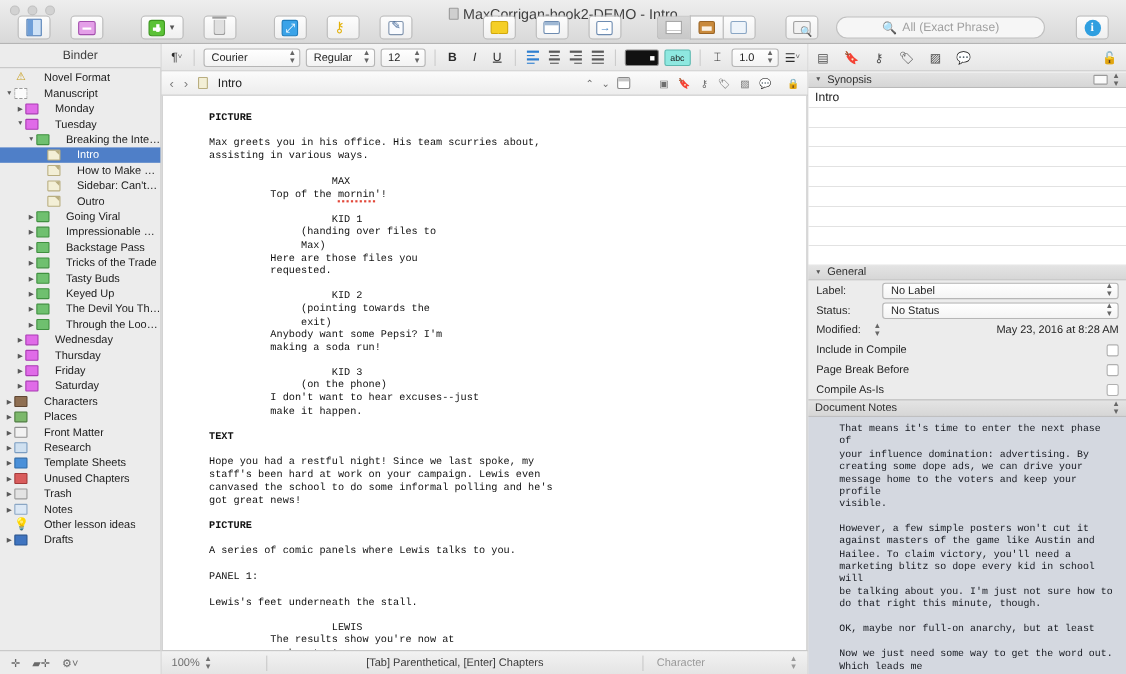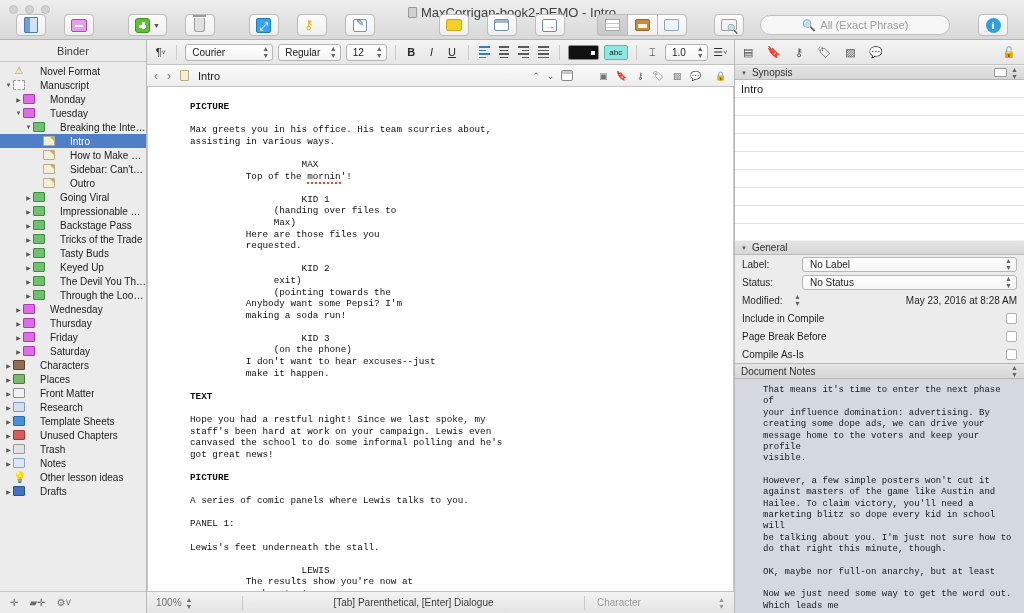--- a/index.html
+++ b/index.html
@@ -513,22 +513,22 @@
             <div class="scr">                    MAX</div>
             <div class="scr">          Top of the <span class="misspell">mornin</span>'!</div>
             <div class="blank"></div>
             <div class="scr">                    KID 1</div>
             <div class="scr">               (handing over files to</div>
             <div class="scr">               Max)</div>
             <div class="scr">          Here are those files you</div>
             <div class="scr">          requested.</div>
             <div class="blank"></div>
             <div class="scr">                    KID 2</div>
+            <div class="scr">               (pointing towards the</div>
             <div class="scr">               exit)</div>
-            <div class="scr">               (pointing towards the</div>
             <div class="scr">          Anybody want some Pepsi? I'm</div>
             <div class="scr">          making a soda run!</div>
             <div class="blank"></div>
             <div class="scr">                    KID 3</div>
             <div class="scr">               (on the phone)</div>
             <div class="scr">          I don't want to hear excuses--just</div>
             <div class="scr">          make it happen.</div>
             <div class="blank"></div>
             <div class="scr b">TEXT</div>
             <div class="blank"></div>
@@ -549,21 +549,21 @@
             <div class="scr">          The results show you're now at</div>
             <div class="scr">          number two!</div>
           </div>
       </div>
 
       <div class="statusbar">
         <div class="zoomcell">
           <span>100%</span>
           <span class="stepper" style="font-size:7px;line-height:7px">▲<br>▼</span>
         </div>
-        <div class="midcell">[Tab] Parenthetical, [Enter] Dialogue</div>
+        <div class="midcell">[Tab] Parenthetical, [Enter] Chapters</div>
         <div class="elemcell">
           <span>Character</span>
           <span class="stepper" style="font-size:7px;line-height:7px">▲<br>▼</span>
         </div>
       </div>
     </div>
 
     <div class="inspector">
       <div class="insp-tabs">
         <span>▤</span>

